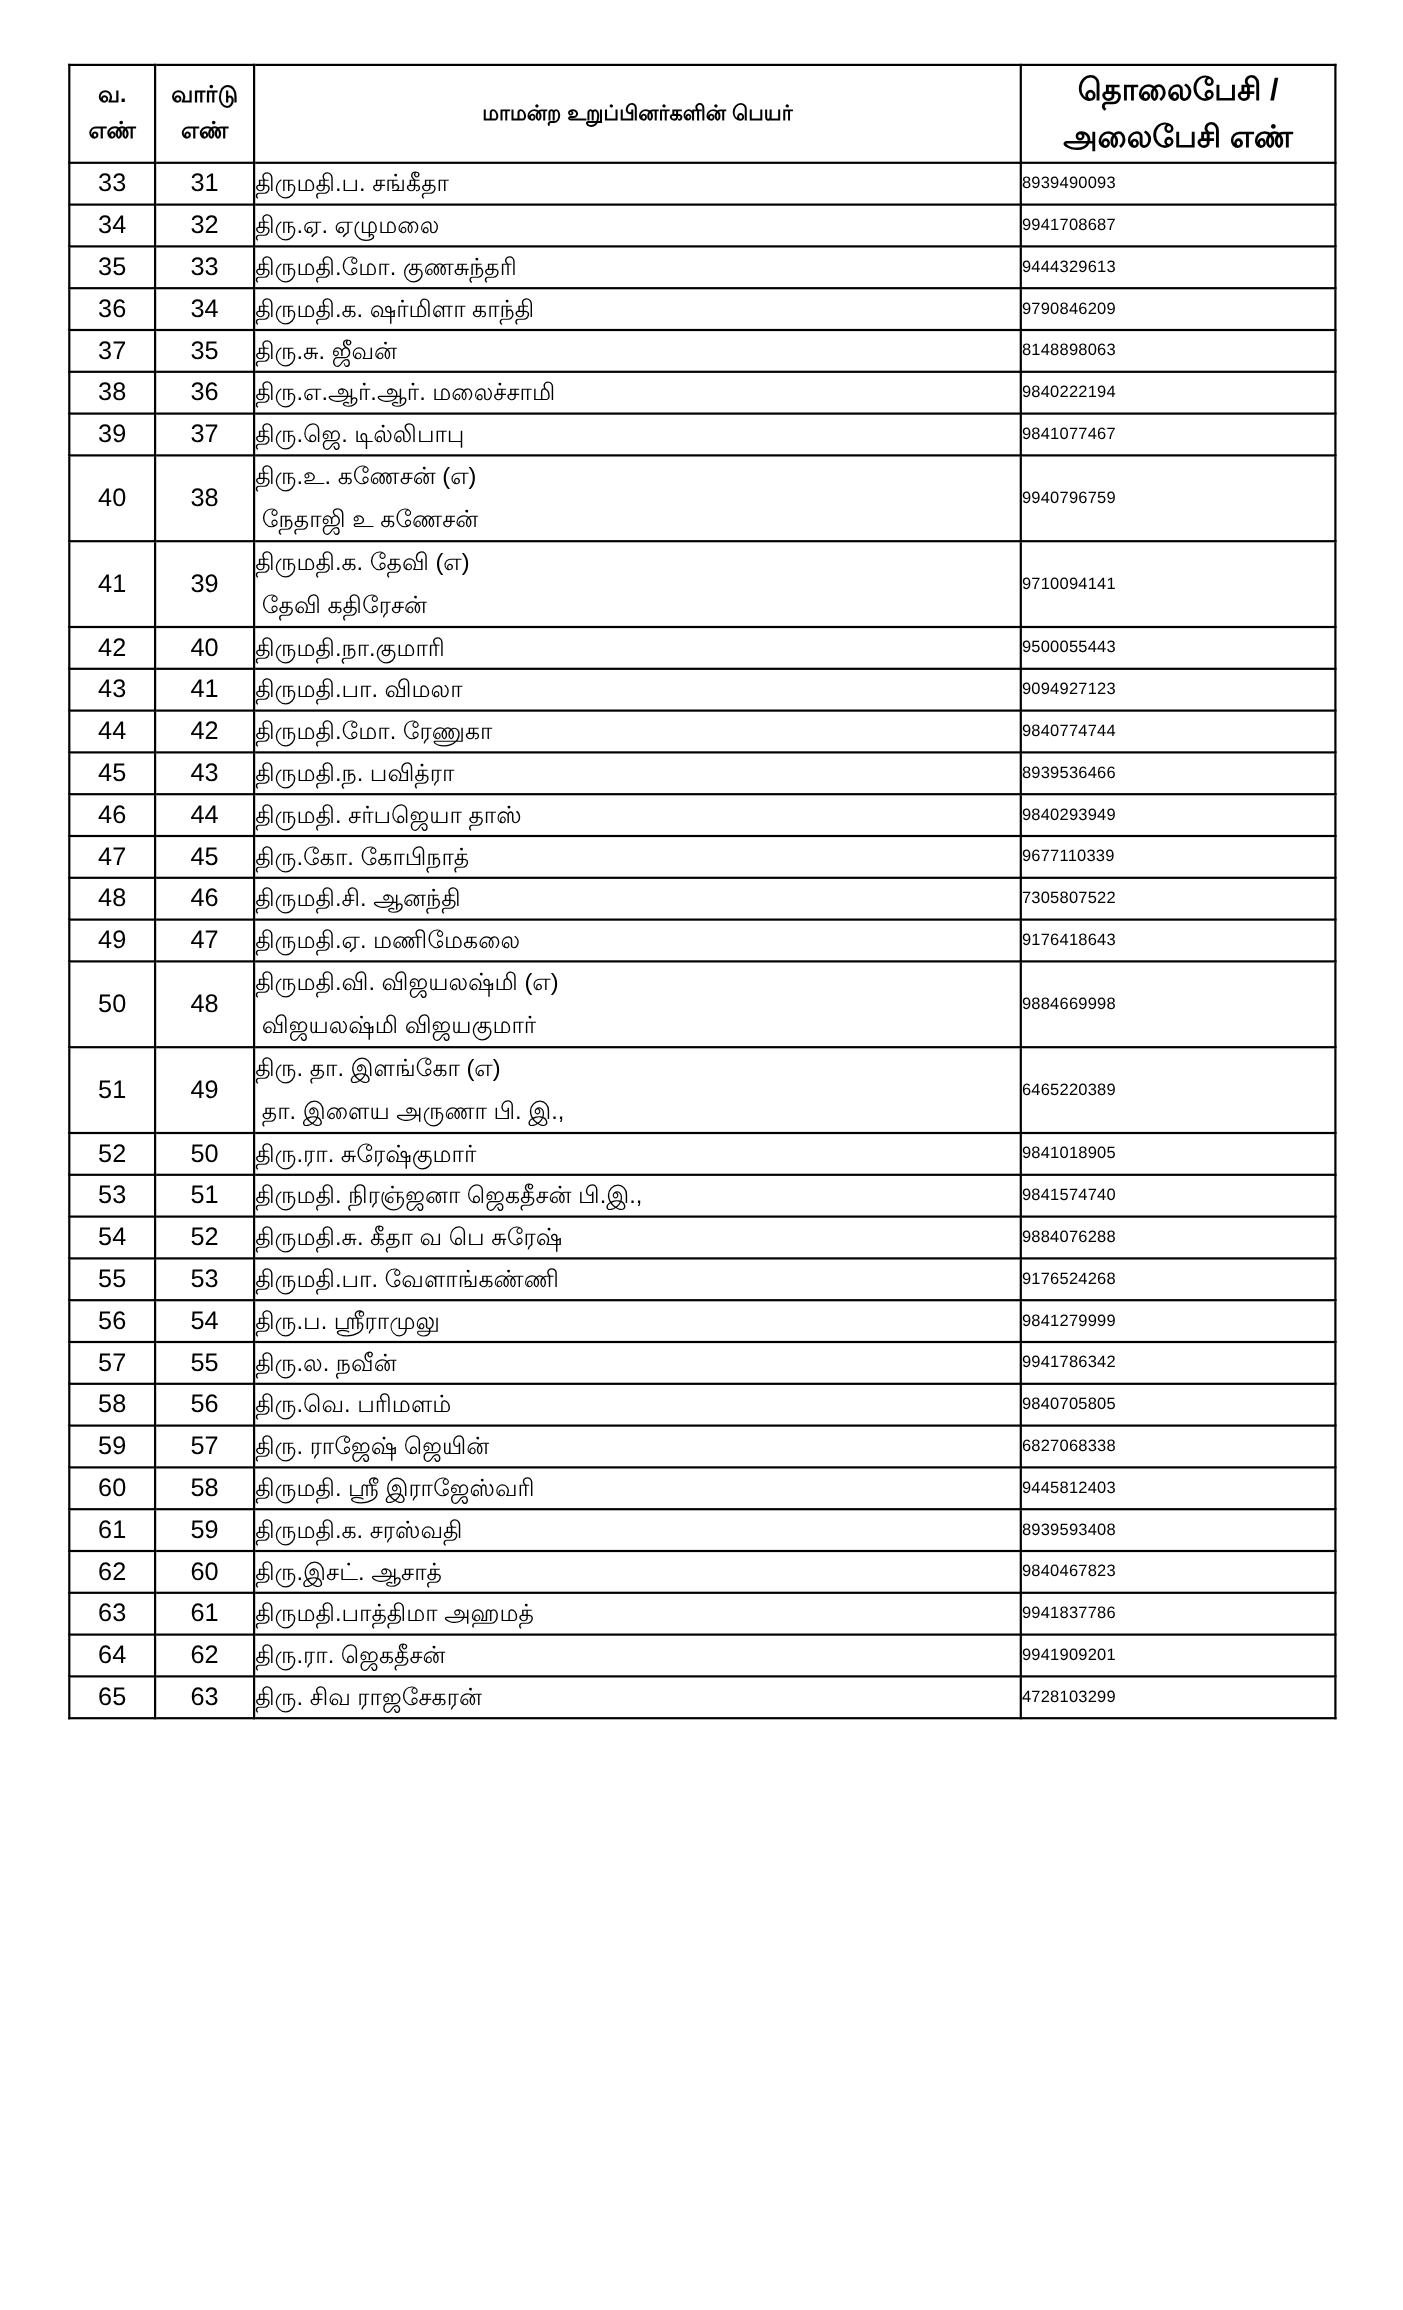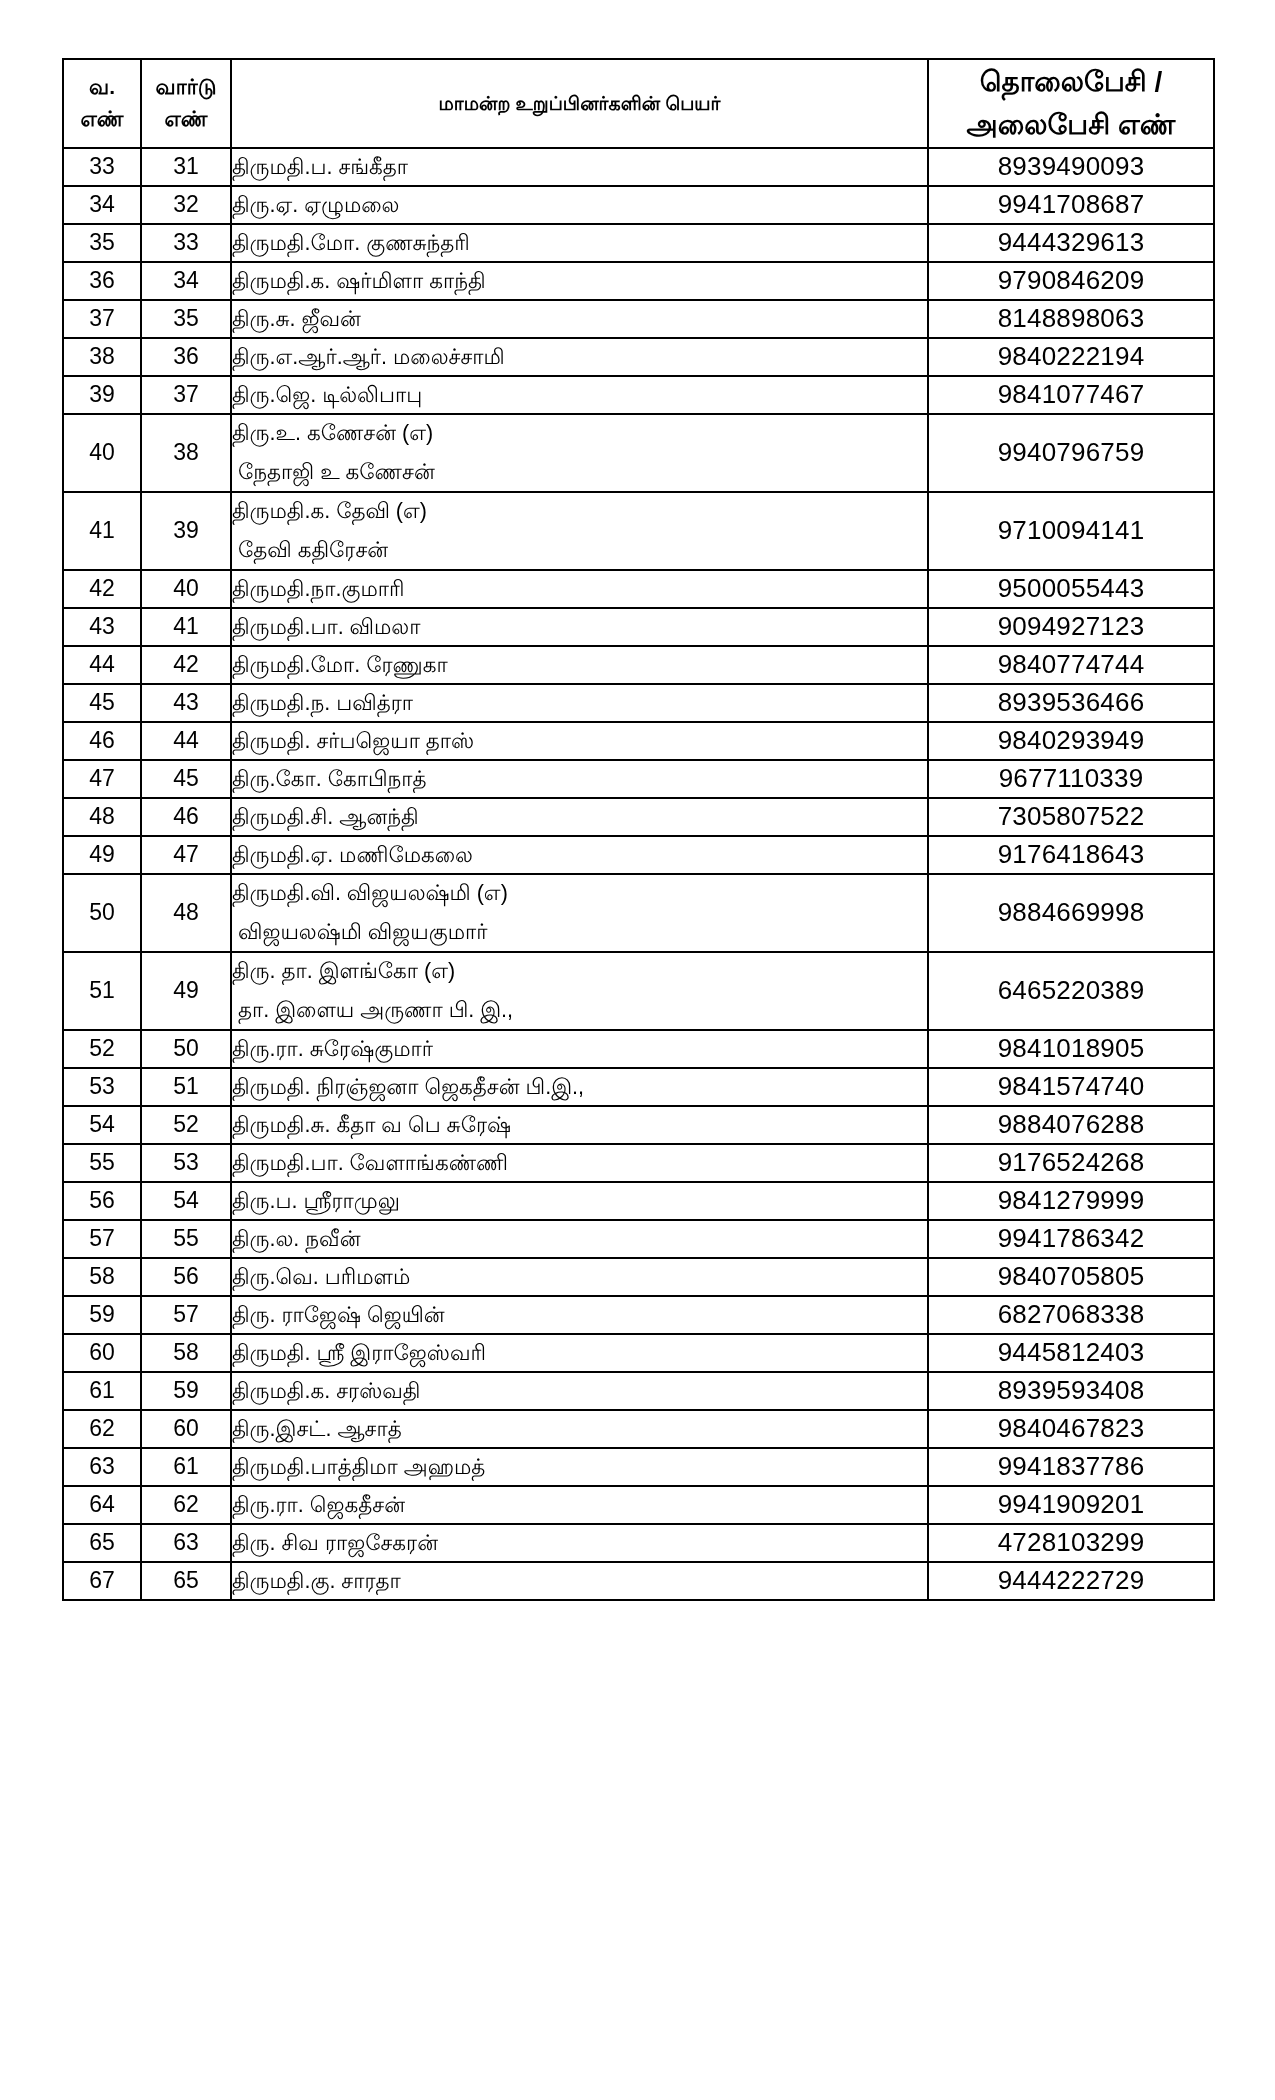--- a/index.html
+++ b/index.html
@@ -70,22 +70,22 @@
   }
   td.name {
     text-align: left;
     padding: 6px 8px 6px 14px;
     font-size: 21.5px;
     line-height: 1.32;
     font-weight: 500;
     border-radius: 14px;
   }
   td.phone {
-    text-align: center;
-    font-size: 26px;
+    text-align: left;
+    font-size: 15px;
     font-family: "Liberation Sans", "DejaVu Sans", sans-serif;
     letter-spacing: 0.2px;
   }
   tr.r1 td { height: 36px; }
   tr.r2 td { height: 76px; }
   td.name .ln {
     display: block;
   }
   td.name .ln2 {
     display: block;
@@ -383,23 +383,15 @@
           <td class="phone">9941909201</td>
         </tr>
         <tr class="r1">
           <td class="sno">65</td>
           <td class="ward">63</td>
           <td class="name">
             <span class="ln">திரு. சிவ ராஜசேகரன்</span>
           </td>
           <td class="phone">4728103299</td>
         </tr>
-        <tr class="r1">
-          <td class="sno">67</td>
-          <td class="ward">65</td>
-          <td class="name">
-            <span class="ln">திருமதி.கு. சாரதா</span>
-          </td>
-          <td class="phone">9444222729</td>
-        </tr>
       </tbody>
   </table>
 </div>
 
 </body></html>

